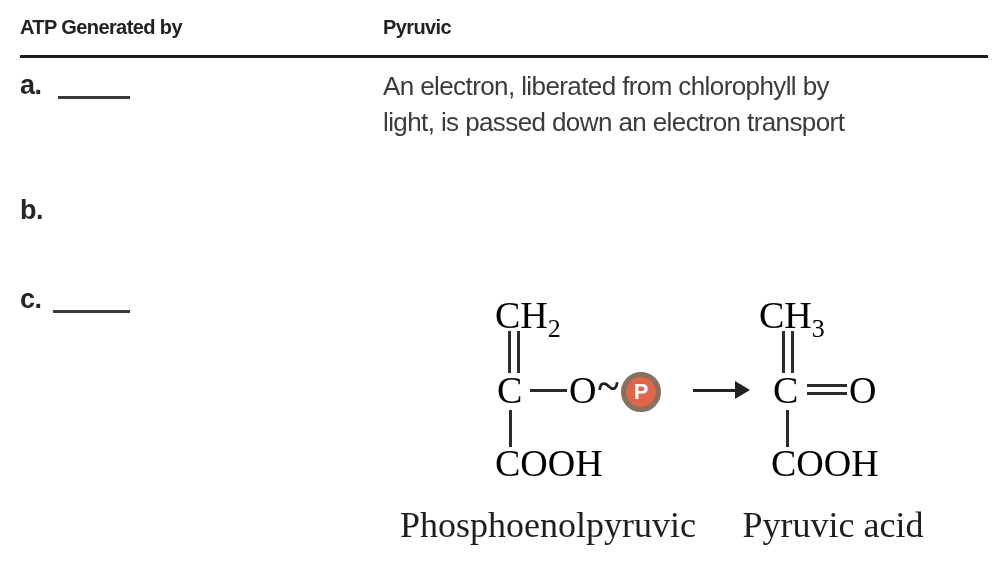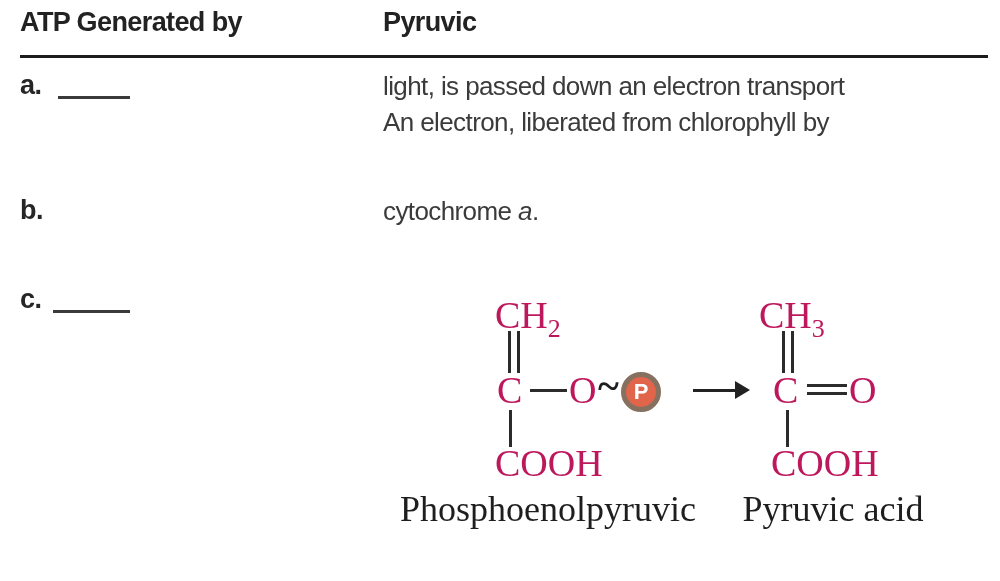--- a/index.html
+++ b/index.html
@@ -5,43 +5,43 @@
   html,body{margin:0;padding:0;}
   body{
     width:1000px;height:581px;position:relative;overflow:hidden;
     background:#ffffff;
     font-family:"Liberation Sans",sans-serif;
     color:#333333;
   }
   .abs{position:absolute;}
   
   .col-header{
-    font-weight:bold;font-size:27px;letter-spacing:-0.6px;color:#222222;
-    white-space:nowrap;top:7px;
+    font-weight:bold;font-size:20px;letter-spacing:-0.6px;color:#222222;
+    white-space:nowrap;top:16px;
   }
   .header-rule{
     top:55px;left:20px;width:968px;height:3px;background:#1c1c1c;
   }
   .row-label{
     font-weight:bold;font-size:27px;letter-spacing:-0.5px;color:#262626;
     left:20px;white-space:nowrap;
   }
   .answer-blank{
     height:26px;border-bottom:3px solid #3a3a3a;display:block;
   }
   .reaction-text{
     left:383px;font-size:26px;letter-spacing:-0.6px;line-height:36px;
     color:#3b3b3b;white-space:nowrap;
   }
   .reaction-text i{font-style:italic;}
   
   .diagram{left:383px;top:292px;width:600px;height:289px;}
   .chem{
     font-family:"Liberation Serif",serif;font-size:38px;line-height:1;
-    color:#be185d;white-space:nowrap;
+    color:#000000;white-space:nowrap;
   }
   .chem sub{font-size:26px;line-height:1;}
   .bond{background:#2b2b2b;}
   .vbond{width:3px;height:42px;}
   .hbond{height:3px;}
   .tilde{
     font-family:"Liberation Serif",serif;font-size:40px;font-weight:bold;
     line-height:1;color:#1e1e1e;
   }
   .p-circle{
@@ -51,40 +51,39 @@
     font-family:"Liberation Sans",sans-serif;font-weight:bold;font-size:22px;
     color:#ffffff;
   }
   .arrow-shaft{width:44px;height:3px;background:#222222;}
   .arrow-head{
     width:0;height:0;border-top:9px solid transparent;border-bottom:9px solid transparent;
     border-left:15px solid #222222;
   }
   .mol-label{
     font-family:"Liberation Serif",serif;font-size:36px;line-height:36px;
-    color:#1e1e1e;text-align:center;
+    color:#1e1e1e;text-align:center;margin-top:16px;
   }
 </style>
 </head>
 <body>
 
 <div class="abs col-header" style="left:20px">ATP Generated by</div>
 <div class="abs col-header" style="left:383px">Pyruvic</div>
 <div class="abs header-rule"></div>
 
 <div class="abs row-label" style="top:70px">a.</div>
 <div class="abs answer-blank" style="left:58px;top:70px;width:72px"></div>
 <div class="abs reaction-text" style="top:68px">
+  <div>An electron, liberated from chlorophyll by</div>
   <div>light, is passed down an electron transport</div>
-  <div>An electron, liberated from chlorophyll by</div>
 </div>
 
 <div class="abs row-label" style="top:195px">b.</div>
 <div class="abs reaction-text" style="top:193px">
-  <div><span>cytochrome </span><i>a</i><span>.</span></div>
 </div>
 
 <div class="abs row-label" style="top:284px">c.</div>
 <div class="abs answer-blank" style="left:53px;top:284px;width:77px"></div>
 
 <div class="abs diagram">
 
   <div>
     <div class="abs chem" style="left:112px;top:4px"><span>CH</span><sub>2</sub></div>
     <div class="abs bond vbond" style="left: 125px; top: 39px; background: rgb(43, 43, 43);"></div>

